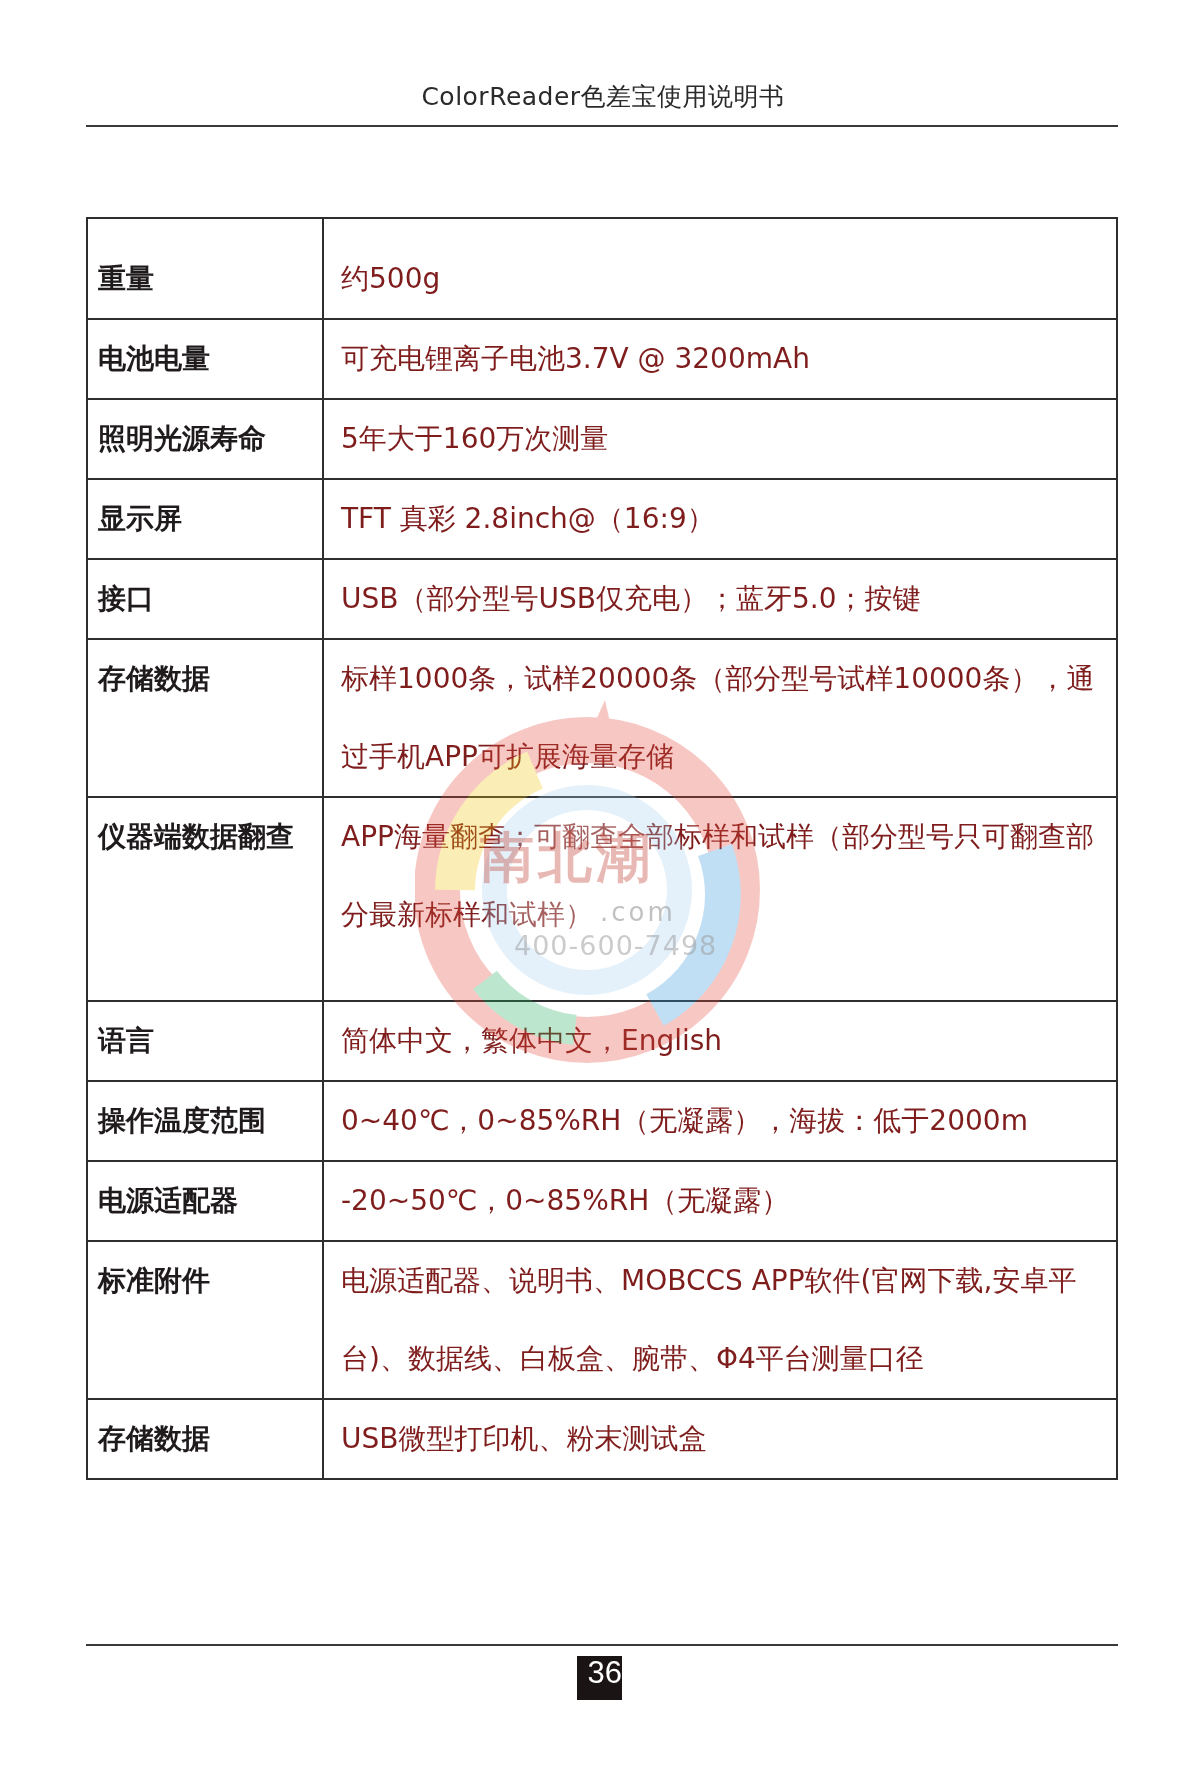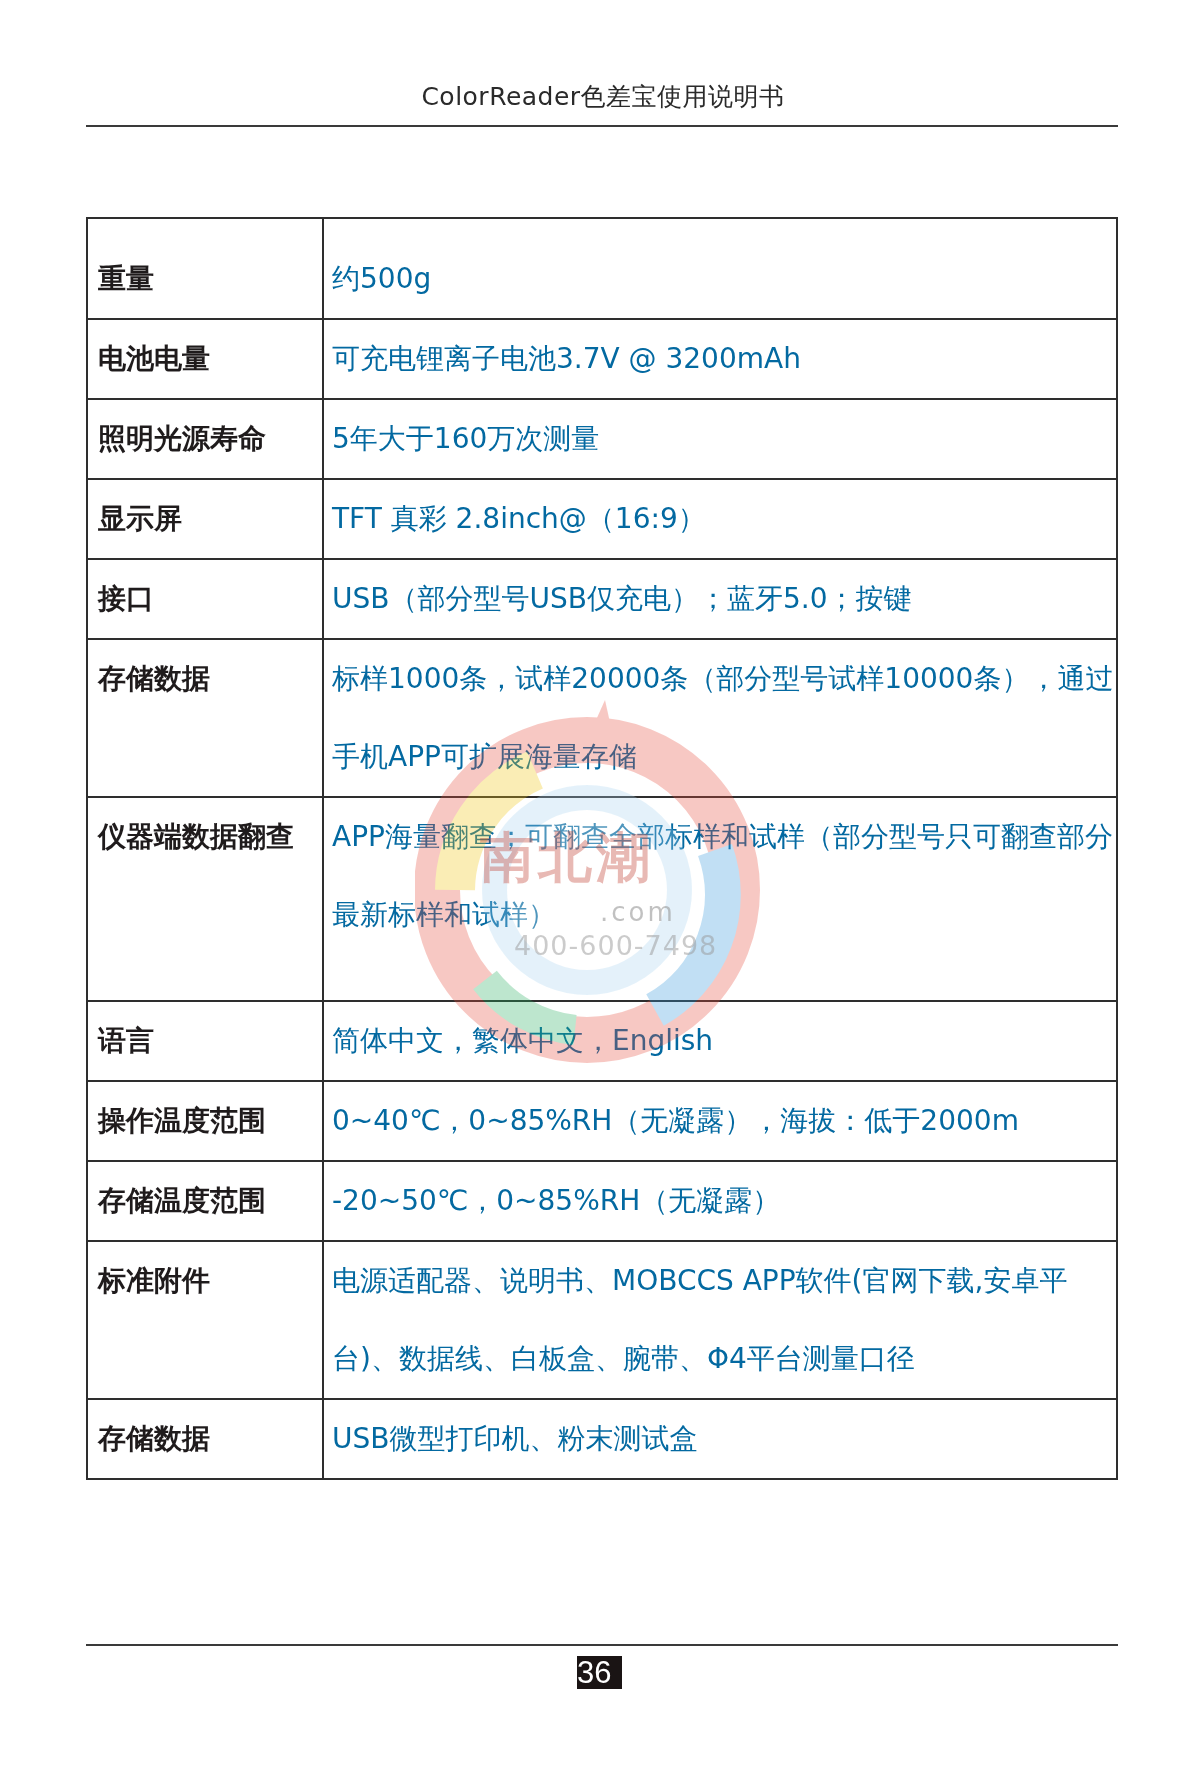--- a/index.html
+++ b/index.html
@@ -17,39 +17,39 @@
   }
   .spec-table {
     position: absolute; left: 86px; top: 217px; width: 1032px;
     border-collapse: collapse; table-layout: fixed;
   }
   .spec-table td {
     border: 2px solid #2e2e2e; padding: 0 0 0 10px; vertical-align: top;
     font-size: 28px; line-height: 78px; margin-left: 40px;
   }
   .spec-table td.label { width: 224px; font-weight: bold; color: #1f1b1c; }
-  .spec-table td.value { color: #0369a1; padding-left: 8px; }
+  .spec-table td.value { color: #7f1d1d; padding-left: 17px; }
   .row-first td { padding-top: 21px; }
   .watermark {
     position: absolute; left: 415px; top: 690px; width: 345px; height: 380px;
     pointer-events: none; opacity: 0.30;
   }
   .wm-text {
     position: absolute; left: 480px; top: 822px; font-size: 54px; color: #c0392b;
     opacity: 0.35; font-family: Liberation Serif, serif; font-weight: bold; letter-spacing: 4px;
     pointer-events: none;
   }
   .wm-com { position: absolute; left: 600px; top: 897px; font-size: 26px; color: #999; opacity: 0.6; letter-spacing: 3px; text-align: center; }
   .wm-phone { position: absolute; left: 514px; top: 930px; font-size: 27px; color: #999; opacity: 0.5; letter-spacing: 1px; }
   .footer-rule {
     position: absolute; left: 86px; width: 1032px; top: 1644px; height: 2px; background: #3a3a3a;
   }
   .page-number {
-    position: absolute; left: 577px; top: 1656px; width: 45px; height: 33px;
-    background: #1a1414; color: #ffffff; text-align: left;
+    position: absolute; left: 577px; top: 1656px; width: 45px; height: 44px;
+    background: #1a1414; color: #ffffff; text-align: right;
     font-family: "Liberation Sans", sans-serif; font-size: 31px; line-height: 33px;
   }
 </style>
 </head>
 <body>
 
 <div class="header-title">ColorReader色差宝使用说明书</div>
 <div class="header-rule"></div>
 
 <table class="spec-table">
@@ -84,21 +84,21 @@
   </tr>
   <tr style="height:79px">
     <td class="label">语言</td>
     <td class="value"> 简体中文，繁体中文，English</td>
   </tr>
   <tr style="height:77px">
     <td class="label">操作温度范围</td>
     <td class="value">0~40℃，0~85%RH（无凝露），海拔：低于2000m</td>
   </tr>
   <tr style="height:80px">
-    <td class="label">存储温度范围</td>
+    <td class="label">电源适配器</td>
     <td class="value">-20~50℃，0~85%RH（无凝露）</td>
   </tr>
   <tr style="height:140px">
     <td class="label">标准附件</td>
     <td class="value">电源适配器、说明书、MOBCCS APP软件(官网下载,安卓平台)、数据线、白板盒、腕带、Φ4平台测量口径</td>
   </tr>
   <tr style="height:78px">
     <td class="label">存储数据</td>
     <td class="value">USB微型打印机、粉末测试盒</td>
   </tr>

